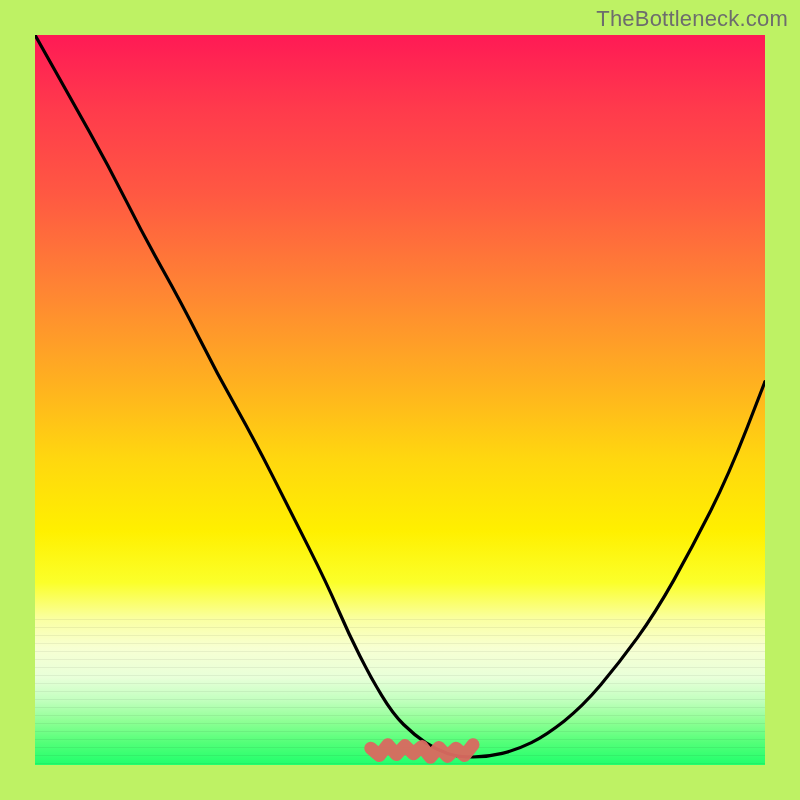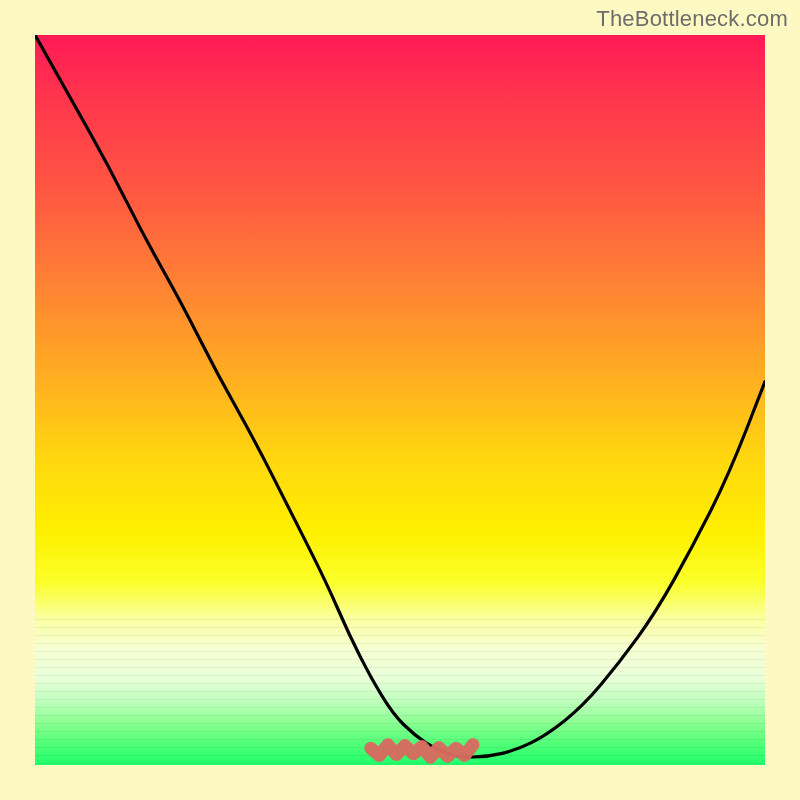--- a/index.html
+++ b/index.html
@@ -8,21 +8,21 @@
     width: 800px;
     height: 800px;
     background: #000;
     overflow: hidden;
     font-family: Arial, Helvetica, sans-serif;
   }
   .frame {
     position: relative;
     width: 800px;
     height: 800px;
-    background: #fef9c3;
+    background: #bef264;
   }
   .plot {
     position: absolute;
     left: 35px;
     top: 35px;
     width: 730px;
     height: 730px;
     overflow: hidden;
   }
   .gradient {

